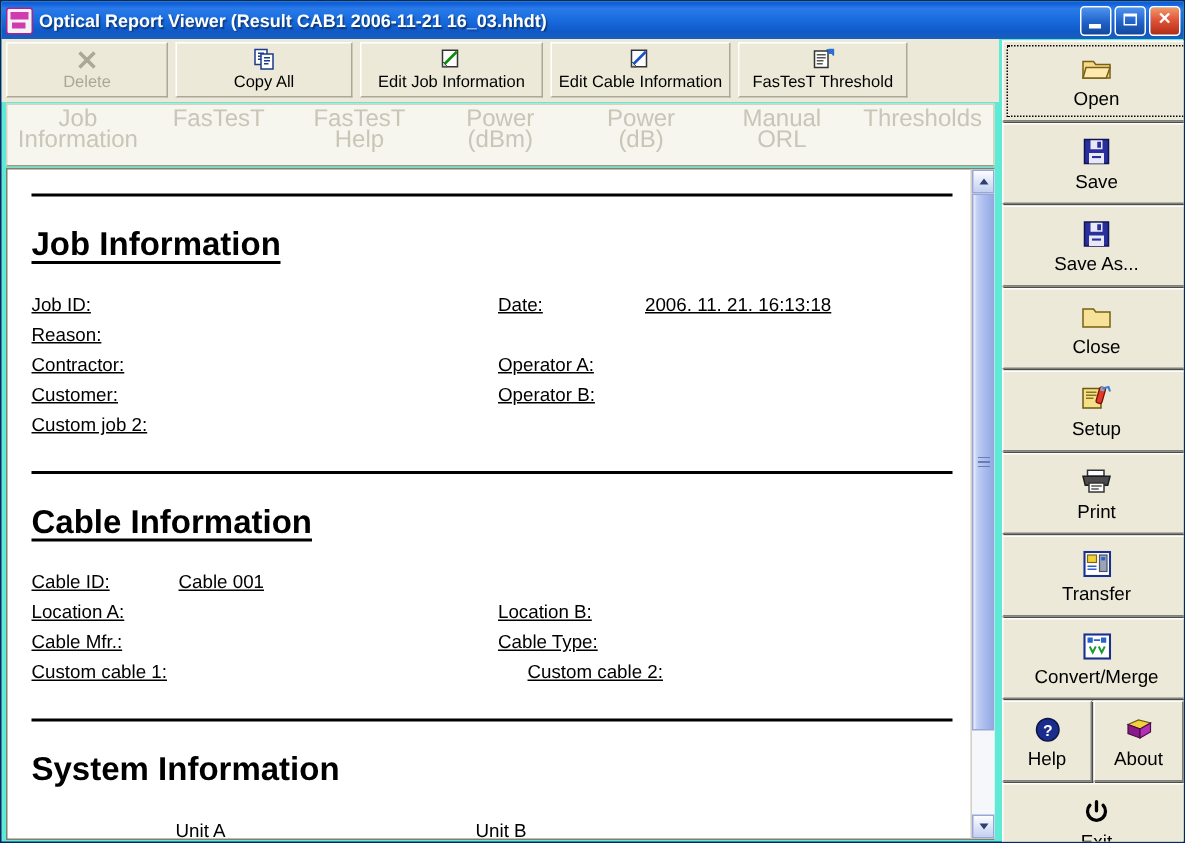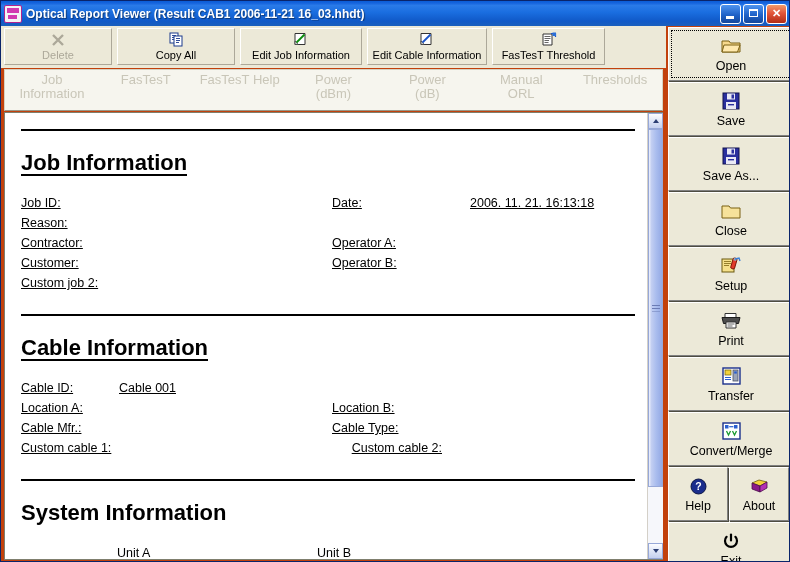--- a/index.html
+++ b/index.html
@@ -10,21 +10,21 @@
     width: 790px;
     height: 562px;
     overflow: hidden;
     font-family: "Liberation Sans", sans-serif;
     background: #ece9d8;
   }
   .app {
     position: relative;
     width: 790px;
     height: 562px;
-    background: #c2410c;
+    background: #5eead4;
     border: 1px solid #0a246a;
     box-sizing: border-box;
     overflow: hidden;
   }
 
   
   .titlebar {
     height: 25px;
     background: linear-gradient(180deg, #0a5cd6 0%, #1563dd 8%, #2a7ae8 18%,
                                 #1a6ee0 45%, #1059c8 80%, #1a5fbd 100%);
@@ -148,21 +148,21 @@
     border: 1px solid #d6d2c2;
     border-bottom: 1px solid #9a9686;
     box-sizing: border-box;
     display: flex;
     align-items: flex-start;
     padding-top: 3px;
   }
   .tab {
     flex: 1 1 0;
     text-align: center;
-    font-size: 13px;
+    font-size: 16px;
     color: #c9c6b8;
     line-height: 14px;
     cursor: pointer;
     user-select: none;
   }
 
   
   .content-wrap {
     position: absolute;
     left: 3px; top: 111px;
@@ -197,21 +197,21 @@
   .sec-title.underlined { border-bottom: 2px solid #000; padding-bottom: 1px; }
   .rows { margin-top: 18px; text-decoration: underline; }
   .row {
     display: flex;
     height: 20px;
     align-items: flex-start;
     font-size: 12.5px;
     line-height: 18px;
   }
   .cell-l { width: 311px; display: flex; flex: none; }
-  .cell-r { display: flex; flex: none; gap: 40px; }
+  .cell-r { display: flex; flex: none; }
   .lbl { width: 98px; flex: none; white-space: nowrap; }
   .val { white-space: nowrap; }
   .units-row {
     display: flex;
     font-size: 12.5px;
     margin-top: 22px;
   }
   .unit-a { margin-left: 96px; width: 200px; }
 
   

